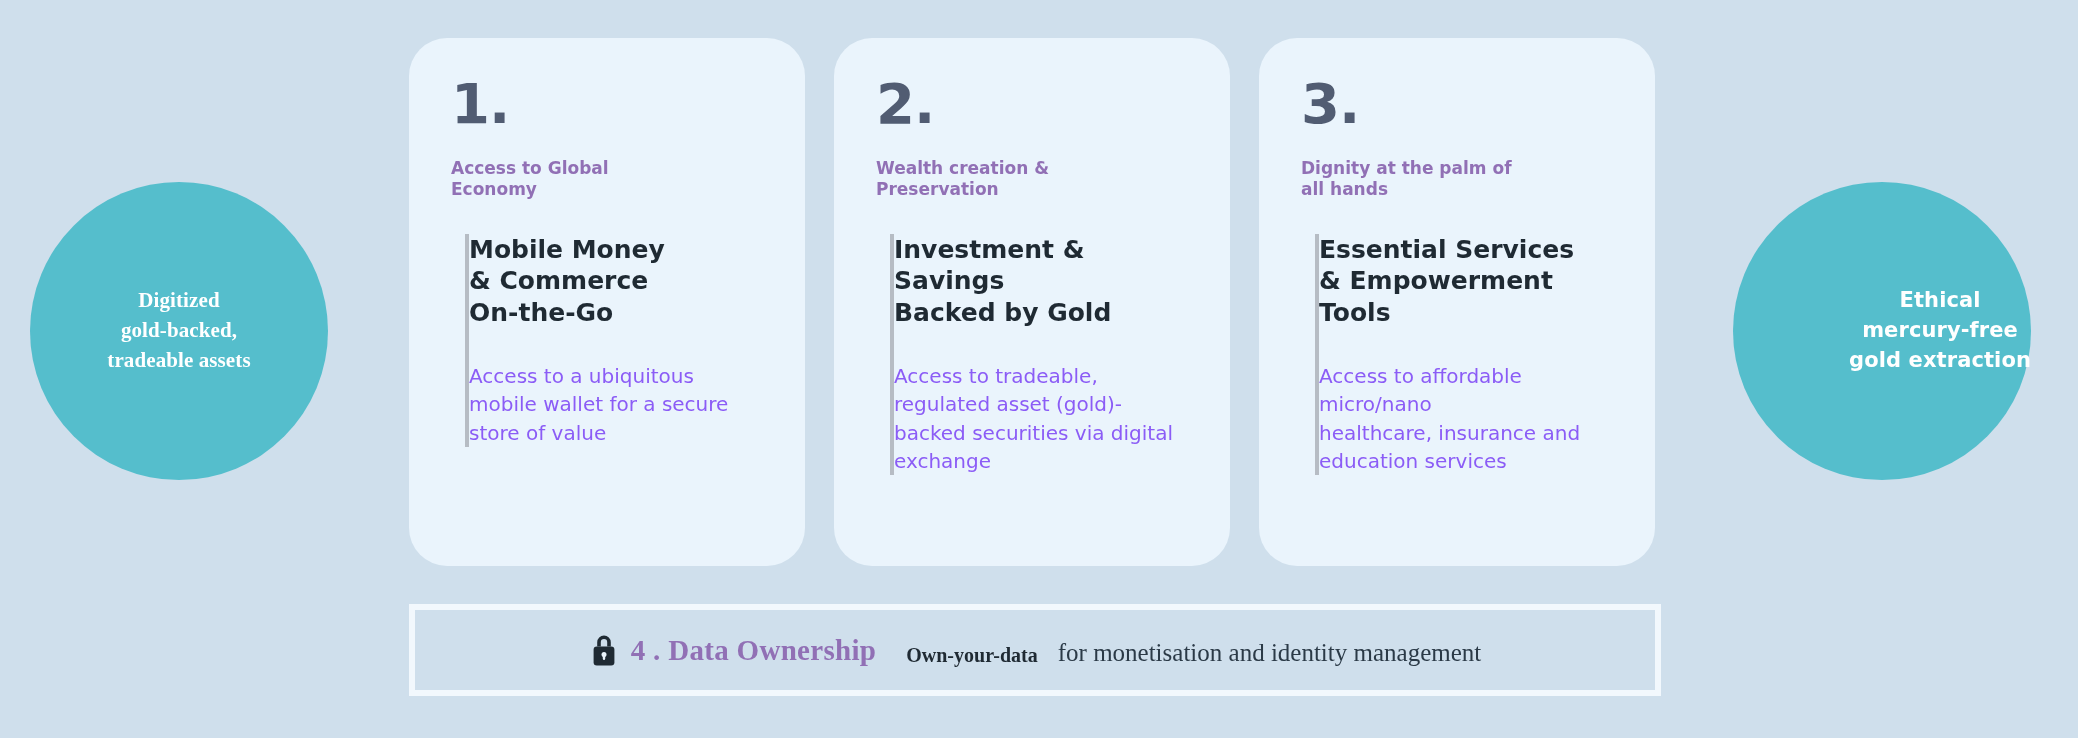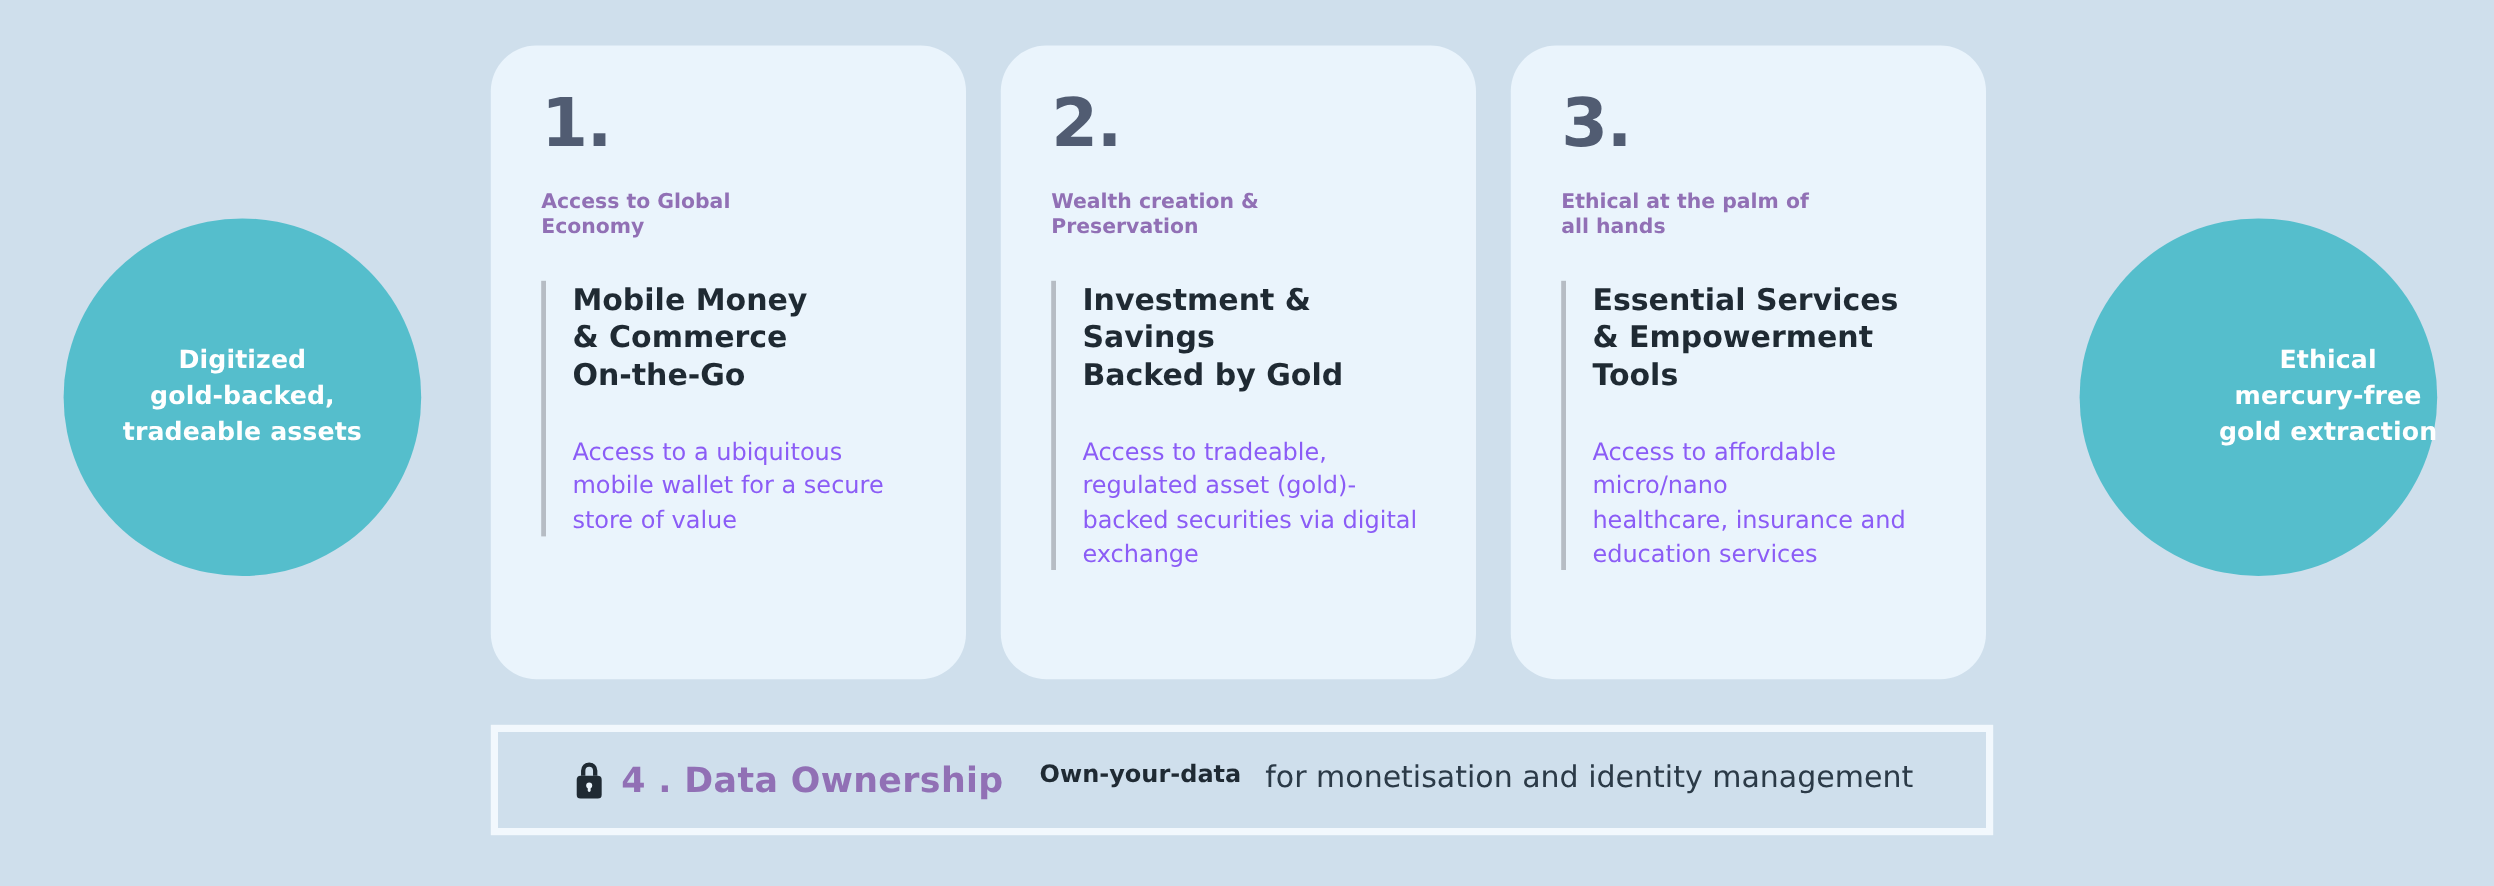--- a/index.html
+++ b/index.html
@@ -20,21 +20,21 @@
     position: absolute;
     width: 298px;
     height: 298px;
     border-radius: 50%;
     background: #55becc;
     display: flex;
     align-items: center;
     justify-content: center;
     text-align: center;
   }
-  .circle-left  { left: 53px;  top: 182px; }
+  .circle-left  { left: 30px;  top: 182px; font-family: Liberation Serif, serif; }
   .circle-right { left: 1733px; top: 182px; justify-content: flex-end; }
   .circle-text {
     color: #ffffff;
     font-size: 21px;
     font-weight: bold;
     line-height: 1.42;
     letter-spacing: .1px;
     white-space: pre-line;
   }
 
@@ -65,22 +65,21 @@
   .card-kicker {
     color: #9170b5;
     font-size: 17px;
     font-weight: bold;
     line-height: 1.24;
     margin: 0 0 34px 4px;
     white-space: pre-line;
   }
   .card-body {
     border-left: 4px solid #b6bcc4;
-    padding-left: 22px;
-    margin-left: 4px;
+    margin-left: 18px;
   }
   .card-heading {
     color: #1f2a33;
     font-size: 25px;
     font-weight: bold;
     line-height: 1.25;
     margin: 0 0 34px 0;
     white-space: pre-line;
   }
   .card-desc {
@@ -101,22 +100,23 @@
     height: 92px;
     box-sizing: border-box;
     border: 6px solid #f2f8fd;
     background: #cfdfec;
     display: flex;
     align-items: center;
     justify-content: center;
   }
   .banner-inner {
     display: flex;
-    align-items: flex-start;
+    align-items: flex-end;
     gap: 12px;
+    font-family: Liberation Serif, serif;
   }
   .lock-icon {
     display: block;
     width: 30px;
     height: 34px;
     flex: none;
   }
   .banner-number {
     color: #9170b5;
     font-size: 29px;
@@ -176,21 +176,21 @@
 Backed by Gold</div>
       <div class="card-desc">Access to tradeable,
 regulated asset (gold)-
 backed securities via digital
 exchange</div>
     </div>
   </div>
 
   <div class="card">
     <div class="card-number">3.</div>
-    <div class="card-kicker">Ethical at the palm of
+    <div class="card-kicker">Dignity at the palm of
 all hands</div>
     <div class="card-body">
       <div class="card-heading">Essential Services
 &amp; Empowerment Tools</div>
       <div class="card-desc">Access to affordable micro/nano
 healthcare, insurance and
 education services</div>
     </div>
   </div>
 

